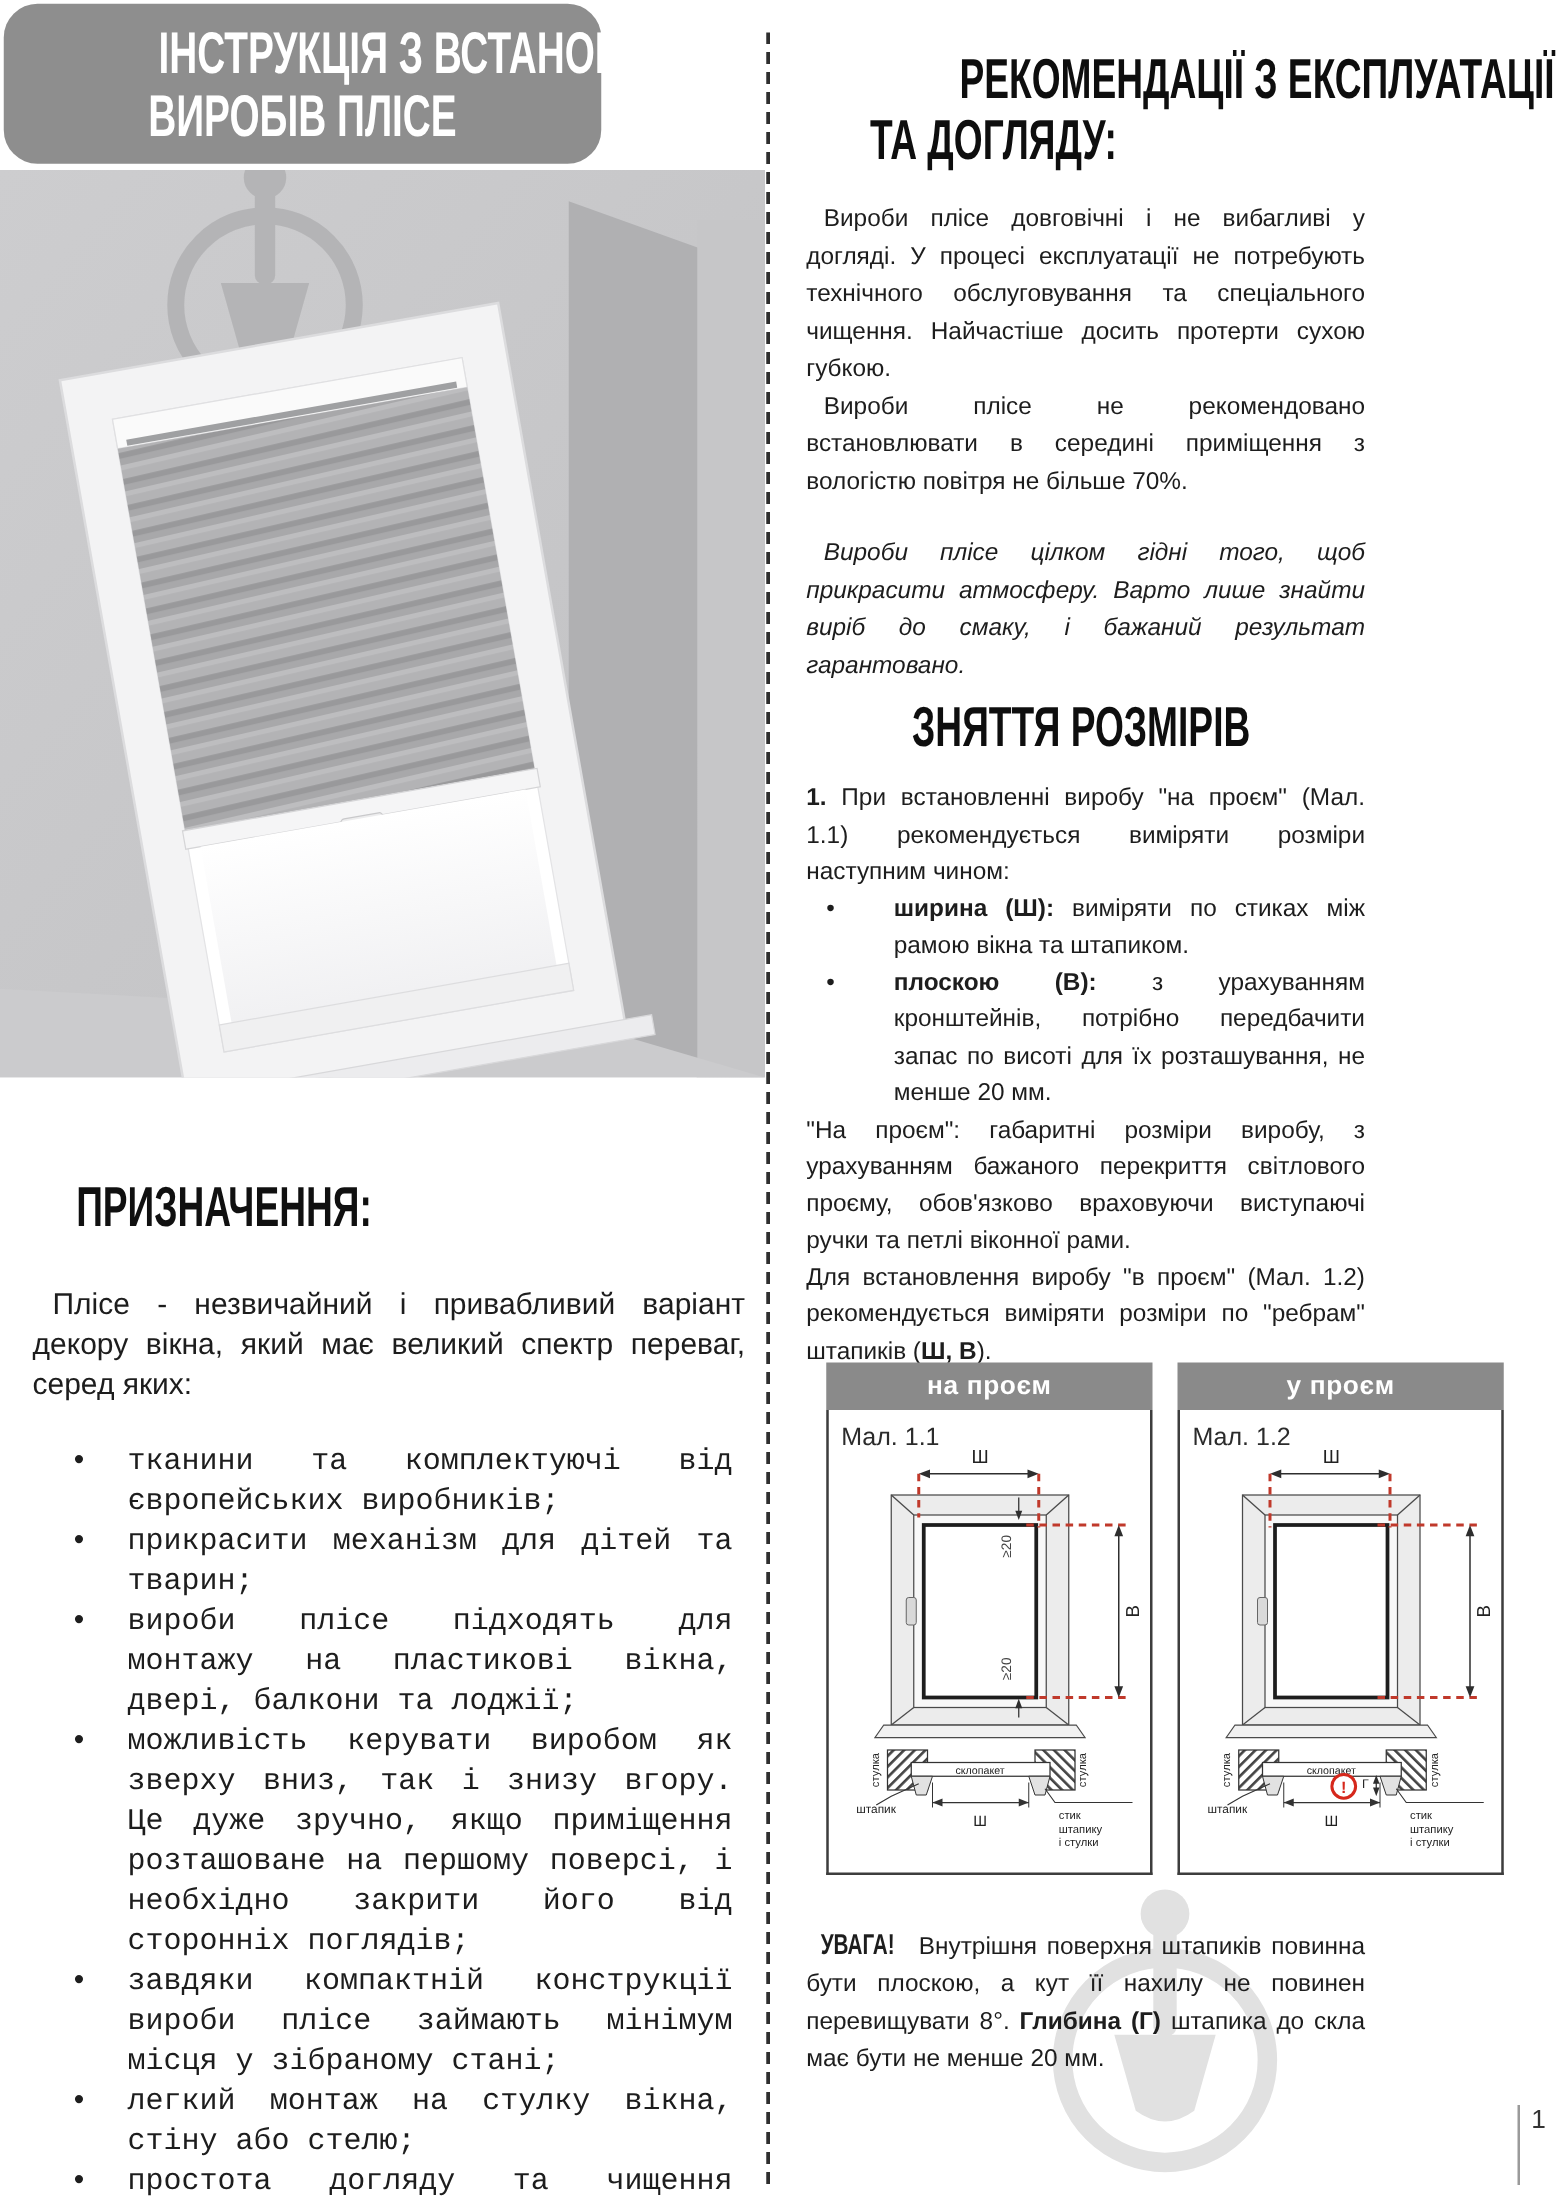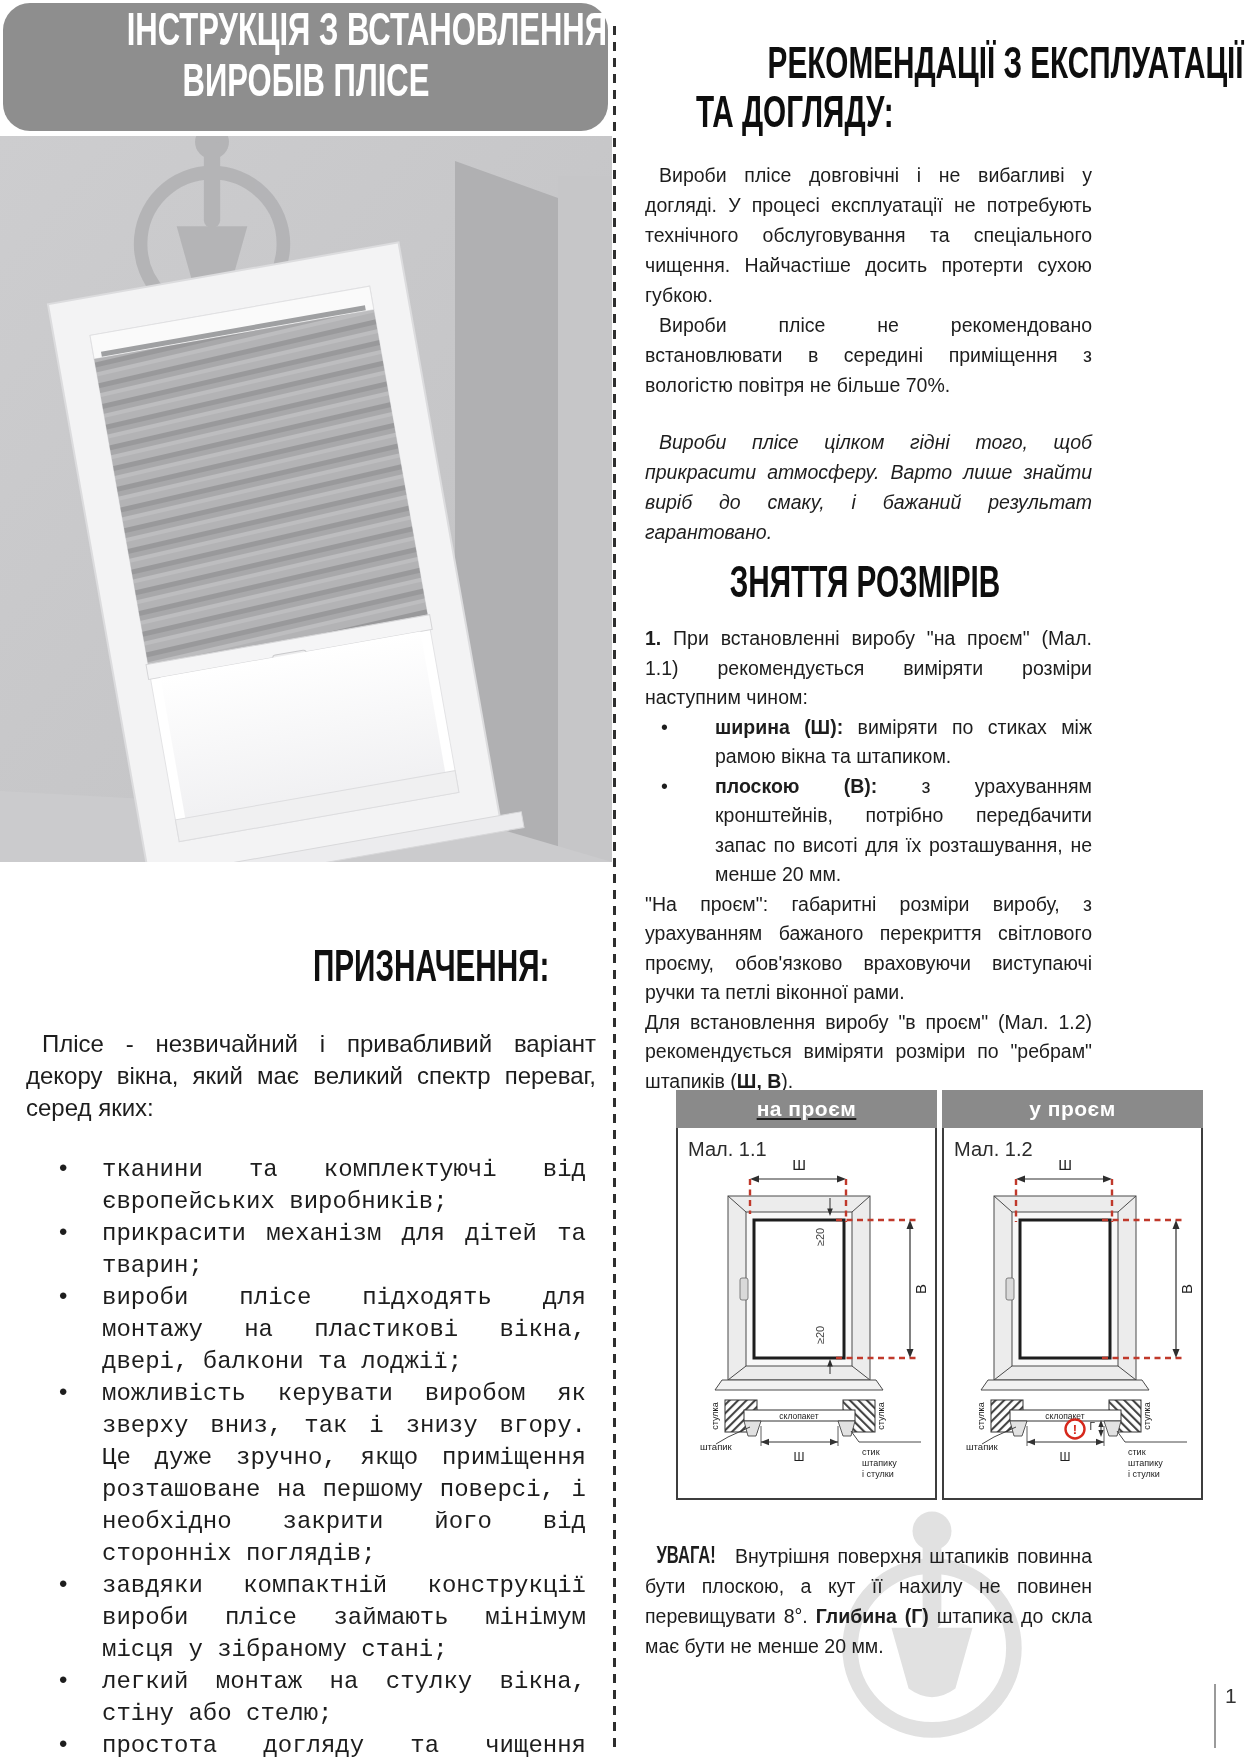--- a/index.html
+++ b/index.html
@@ -2,25 +2,25 @@
 <html><head>
 <meta charset="utf-8">
 <style>
   html,body{margin:0;padding:0;background:#fff;}
   .page{position:relative;width:1245px;height:1758px;background:#ffffff;overflow:hidden;
         font-family:"Liberation Sans",sans-serif;color:#1d1d1d;}
   .abs{position:absolute;}
   .cond{display:inline-block;transform:scaleX(0.66);transform-origin:50% 50%;
         white-space:nowrap;font-weight:bold;letter-spacing:0px;}
   
-  .banner{left:3px;top:3px;width:605px;height:128px;background:#8e8e8e;color:#ffffff;
-          text-align:center;display:flex;flex-direction:column;
+  .banner{left:3px;top:3px;width:478px;height:128px;background:#8e8e8e;color:#ffffff;
+          text-align:center;display:flex;flex-direction:column;justify-content:center;
           font-size:47px;line-height:51px;border-radius:27px;}
   .photo{left:0;top:136px;}
-  .purpose-title{left:0;top:940px;width:610px;text-align:right;font-size:45px;color:#101010;}
+  .purpose-title{left:0;top:940px;width:610px;text-align:left;font-size:45px;color:#101010;}
   .ltext{left:22px;top:1024px;width:578px;font-size:24px;line-height:32px;text-align:justify;}
   .ltext p{margin:4px;text-indent:16px;}
   .ltext ul{margin:30px 14px 0 0;padding:0;list-style:none;font-family:Liberation Mono, monospace;}
   .ltext li{position:relative;padding-left:80px;}
   .ltext li::before{content:"•";position:absolute;left:34px;top:0;}
   
   .sep{left:613px;top:26px;width:3px;height:1726px;
        background:repeating-linear-gradient(to bottom,#2e2e2e 0 9px,transparent 9px 16px);}
   
   .rc-title{left:645px;top:38px;width:440px;font-size:45px;line-height:49px;color:#0e0e0e;}
@@ -29,21 +29,21 @@
   .rc-flow p.ital{font-style:italic;margin-top:27px;}
   .rc-title2{left:645px;top:556px;width:440px;text-align:center;font-size:45px;color:#0e0e0e;}
   .rc-flow2{left:645px;top:624px;width:447px;font-size:19.5px;line-height:29.5px;text-align:justify;}
   .rc-flow2 p{margin:0;}
   .rc-flow2 ul{list-style:none;margin:0;padding:0;}
   .rc-flow2 li{position:relative;padding-left:70px;}
   .rc-flow2 li::before{content:"•";position:absolute;left:16px;top:0;}
   .bold{font-weight:bold;}
   
   .fig{top:1090px;width:261px;}
-  .fig1{left:676px;text-decoration:underline;}
+  .fig1{left:661px;}
   .fig2{left:942px;}
   .fig-head{height:38px;background:#8a8a8a;color:#ffffff;font-weight:bold;font-size:21px;
             text-align:center;line-height:38px;letter-spacing:0.5px;}
   .fig-body{border:2px solid #3d3d3d;border-top:none;height:372px;background:#ffffff;box-sizing:border-box;}
   .figsvg{display:block;}
   
   .warn{left:645px;top:1540px;width:447px;font-size:19.5px;line-height:30px;text-align:justify;}
   .warn .cond{font-size:23px;transform:scaleX(0.72);}
   .wm2{left:822px;top:1506px;}
   .pagenum{left:1214px;top:1684px;height:64px;border-left:2px solid #9a9a9a;

